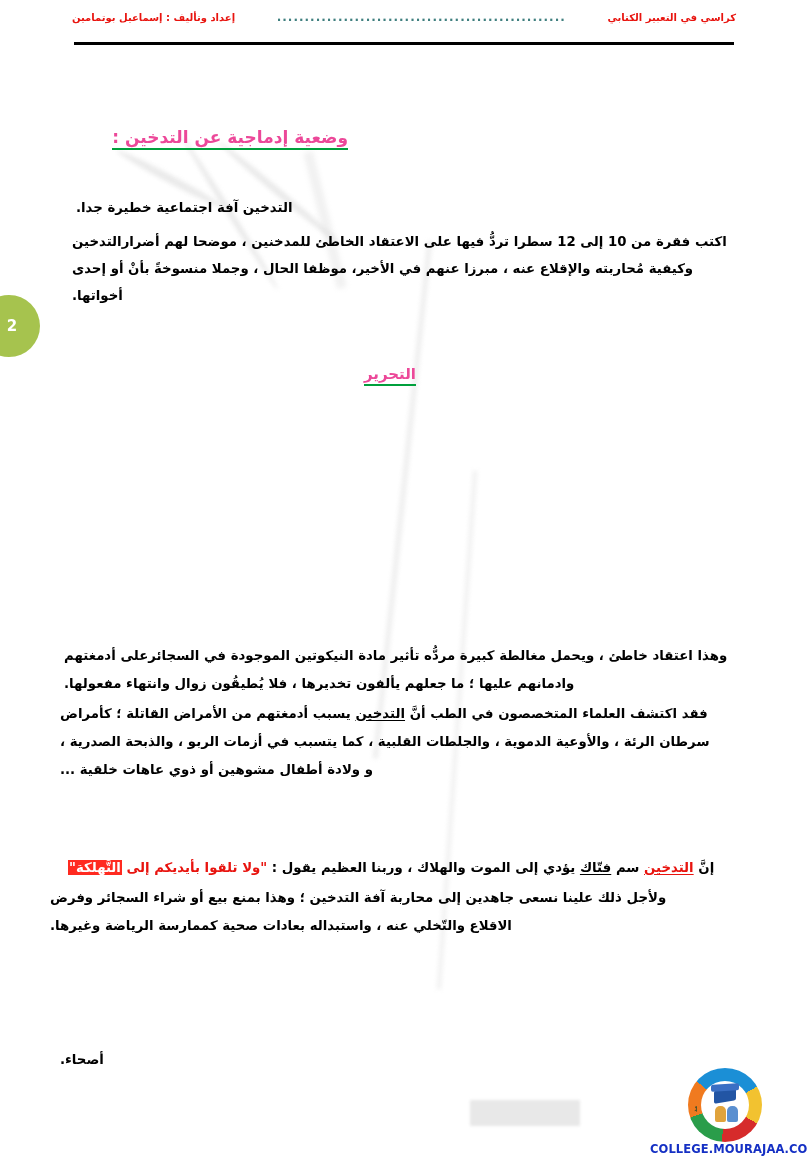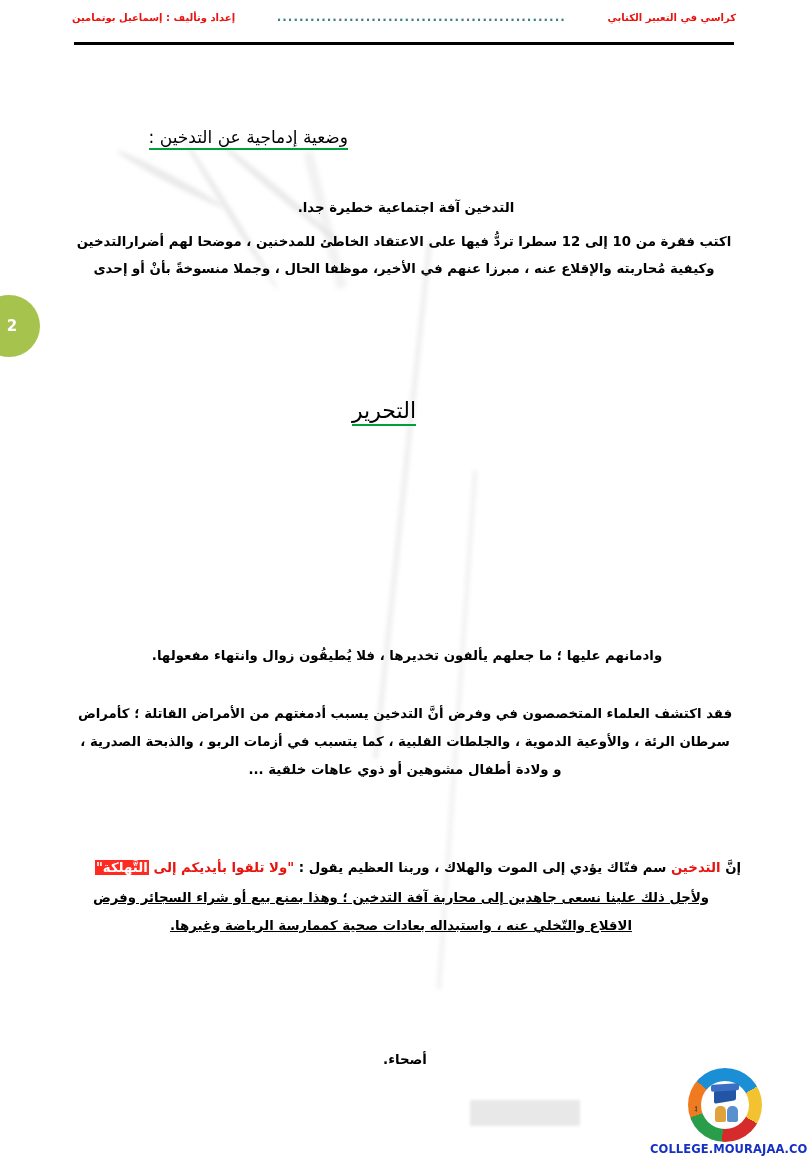--- a/index.html
+++ b/index.html
@@ -35,33 +35,33 @@
     border-radius:50%;background:#a6c34e;
     display:flex;align-items:center;justify-content:center;
   }
   .page-badge span{
     color:#ffffff;font-size:15px;font-weight:bold;
     padding-left:6px;
   }
 
   
   .heading{
-    position:absolute;color:#000000;font-weight:normal;
+    position:absolute;color:#ec4899;font-weight:bold;
     border-bottom:2.5px solid #00a03c;padding-bottom:1px;
     white-space:nowrap;
   }
   #h-topic{top:127px;right:460px;font-size:17px;}
-  #h-tahrir{top:398px;right:392px;font-size:22px;letter-spacing:2px;}
+  #h-tahrir{top:365px;right:392px;font-size:15px;letter-spacing:2px;}
   .block{
     position:absolute;direction:rtl;color:#000;font-weight:bold;
     font-size:13.3px;line-height:26px;text-align:justify;
   }
-  .right-line{text-align:center;}
-
-  .u{text-underline-offset:2px;}
+  .right-line{text-align:left;}
+
+  .u{text-decoration:underline;text-underline-offset:2px;}
   .hl{background:#ff2a20;color:#ffffff;padding:0 1px;}
   .hl-red-text{color:#e8140f;}
 
   
   .smudge{position:absolute;background:#d9d9d9;opacity:.55;pointer-events:none;}
   .sm1{left:110px;top:175px;width:120px;height:8px;transform:rotate(28deg);
        border-radius:50%;filter:blur(2px);}
   .sm2{left:140px;top:210px;width:180px;height:6px;transform:rotate(58deg);
        border-radius:50%;filter:blur(2px);}
   .sm3{left:400px;top:240px;width:5px;height:520px;transform:rotate(6deg);
@@ -141,43 +141,45 @@
     <span>2</span>
   </div>
 
   <div class="heading" id="h-topic">وضعية إدماجية عن التدخين :</div>
 
   <div class="block right-line" style="top:195px;right:72px;width:660px;">التدخين آفة اجتماعية خطيرة جدا.</div>
 
   <div class="block right-line" style="top:228px;right:72px;width:664px;line-height:27px;">
     <div>اكتب فقرة من 10 إلى 12 سطرا تردُّ فيها على الاعتقاد الخاطئ للمدخنين ، موضحا لهم أضرارالتدخين</div>
     <div>وكيفية مُحاربته والإقلاع عنه ، مبرزا عنهم في الأخير، موظفا الحال ، وجملا منسوخةً بأنْ أو إحدى</div>
+    <div>أخواتها.</div>
   </div>
 
   <div class="heading" id="h-tahrir">التحرير</div>
 
 
 
   <div class="block right-line" style="top:642px;right:58px;width:686px;line-height:28px;">
+    <div>وهذا اعتقاد خاطئ ، ويحمل مغالطة كبيرة مردُّه تأثير مادة النيكوتين الموجودة في السجائرعلى أدمغتهم</div>
     <div>وادمانهم عليها ؛ ما جعلهم يألفون تخديرها ، فلا يُطيقُون زوال وانتهاء مفعولها.</div>
   </div>
 
   <div class="block right-line" style="top:700px;right:58px;width:690px;line-height:28px;">
     <div>
-      <span>فقد اكتشف العلماء المتخصصون في وفرض أنَّ </span><span class="u">التدخين</span><span> يسبب أدمغتهم من الأمراض القاتلة ؛ كأمراض</span>
+      <span>فقد اكتشف العلماء المتخصصون في الطب أنَّ </span><span class="u">التدخين</span><span> يسبب أدمغتهم من الأمراض القاتلة ؛ كأمراض</span>
     </div>
     <div>سرطان الرئة ، والأوعية الدموية ، والجلطات القلبية ، كما يتسبب في أزمات الربو ، والذبحة الصدرية ،</div>
     <div>و ولادة أطفال مشوهين أو ذوي عاهات خلقية ...</div>
   </div>
 
   <div class="block right-line" style="top:855px;right:40px;width:700px;">
     <span>إنَّ </span><span class="hl-red-text u">التدخين</span><span> سم </span><span class="u">فتّاك</span><span> يؤدي إلى الموت والهلاك ، وربنا العظيم يقول :  </span><span class="hl-red-text">"ولا تلقوا بأيديكم إلى </span><span class="hl">التَّهلكة"</span>
   </div>
 
-  <div class="block right-line" style="top:884px;right:62px;width:690px;line-height:28px;text-decoration:underline;">
+  <div class="block right-line" style="top:884px;right:68px;width:690px;line-height:28px;">
     <div>ولأجل ذلك علينا نسعى جاهدين إلى محاربة آفة التدخين ؛ وهذا بمنع بيع أو شراء السجائر  وفرض</div>
     <div>الاقلاع والتّخلي عنه ، واستبداله بعادات صحية كممارسة الرياضة وغيرها.</div>
   </div>
 
   <div class="block right-line" style="top:1046px;right:58px;width:690px;line-height:28px;">
     <div>أصحاء.</div>
   </div>
 
   <div class="logo">
     <div class="ring"></div>

